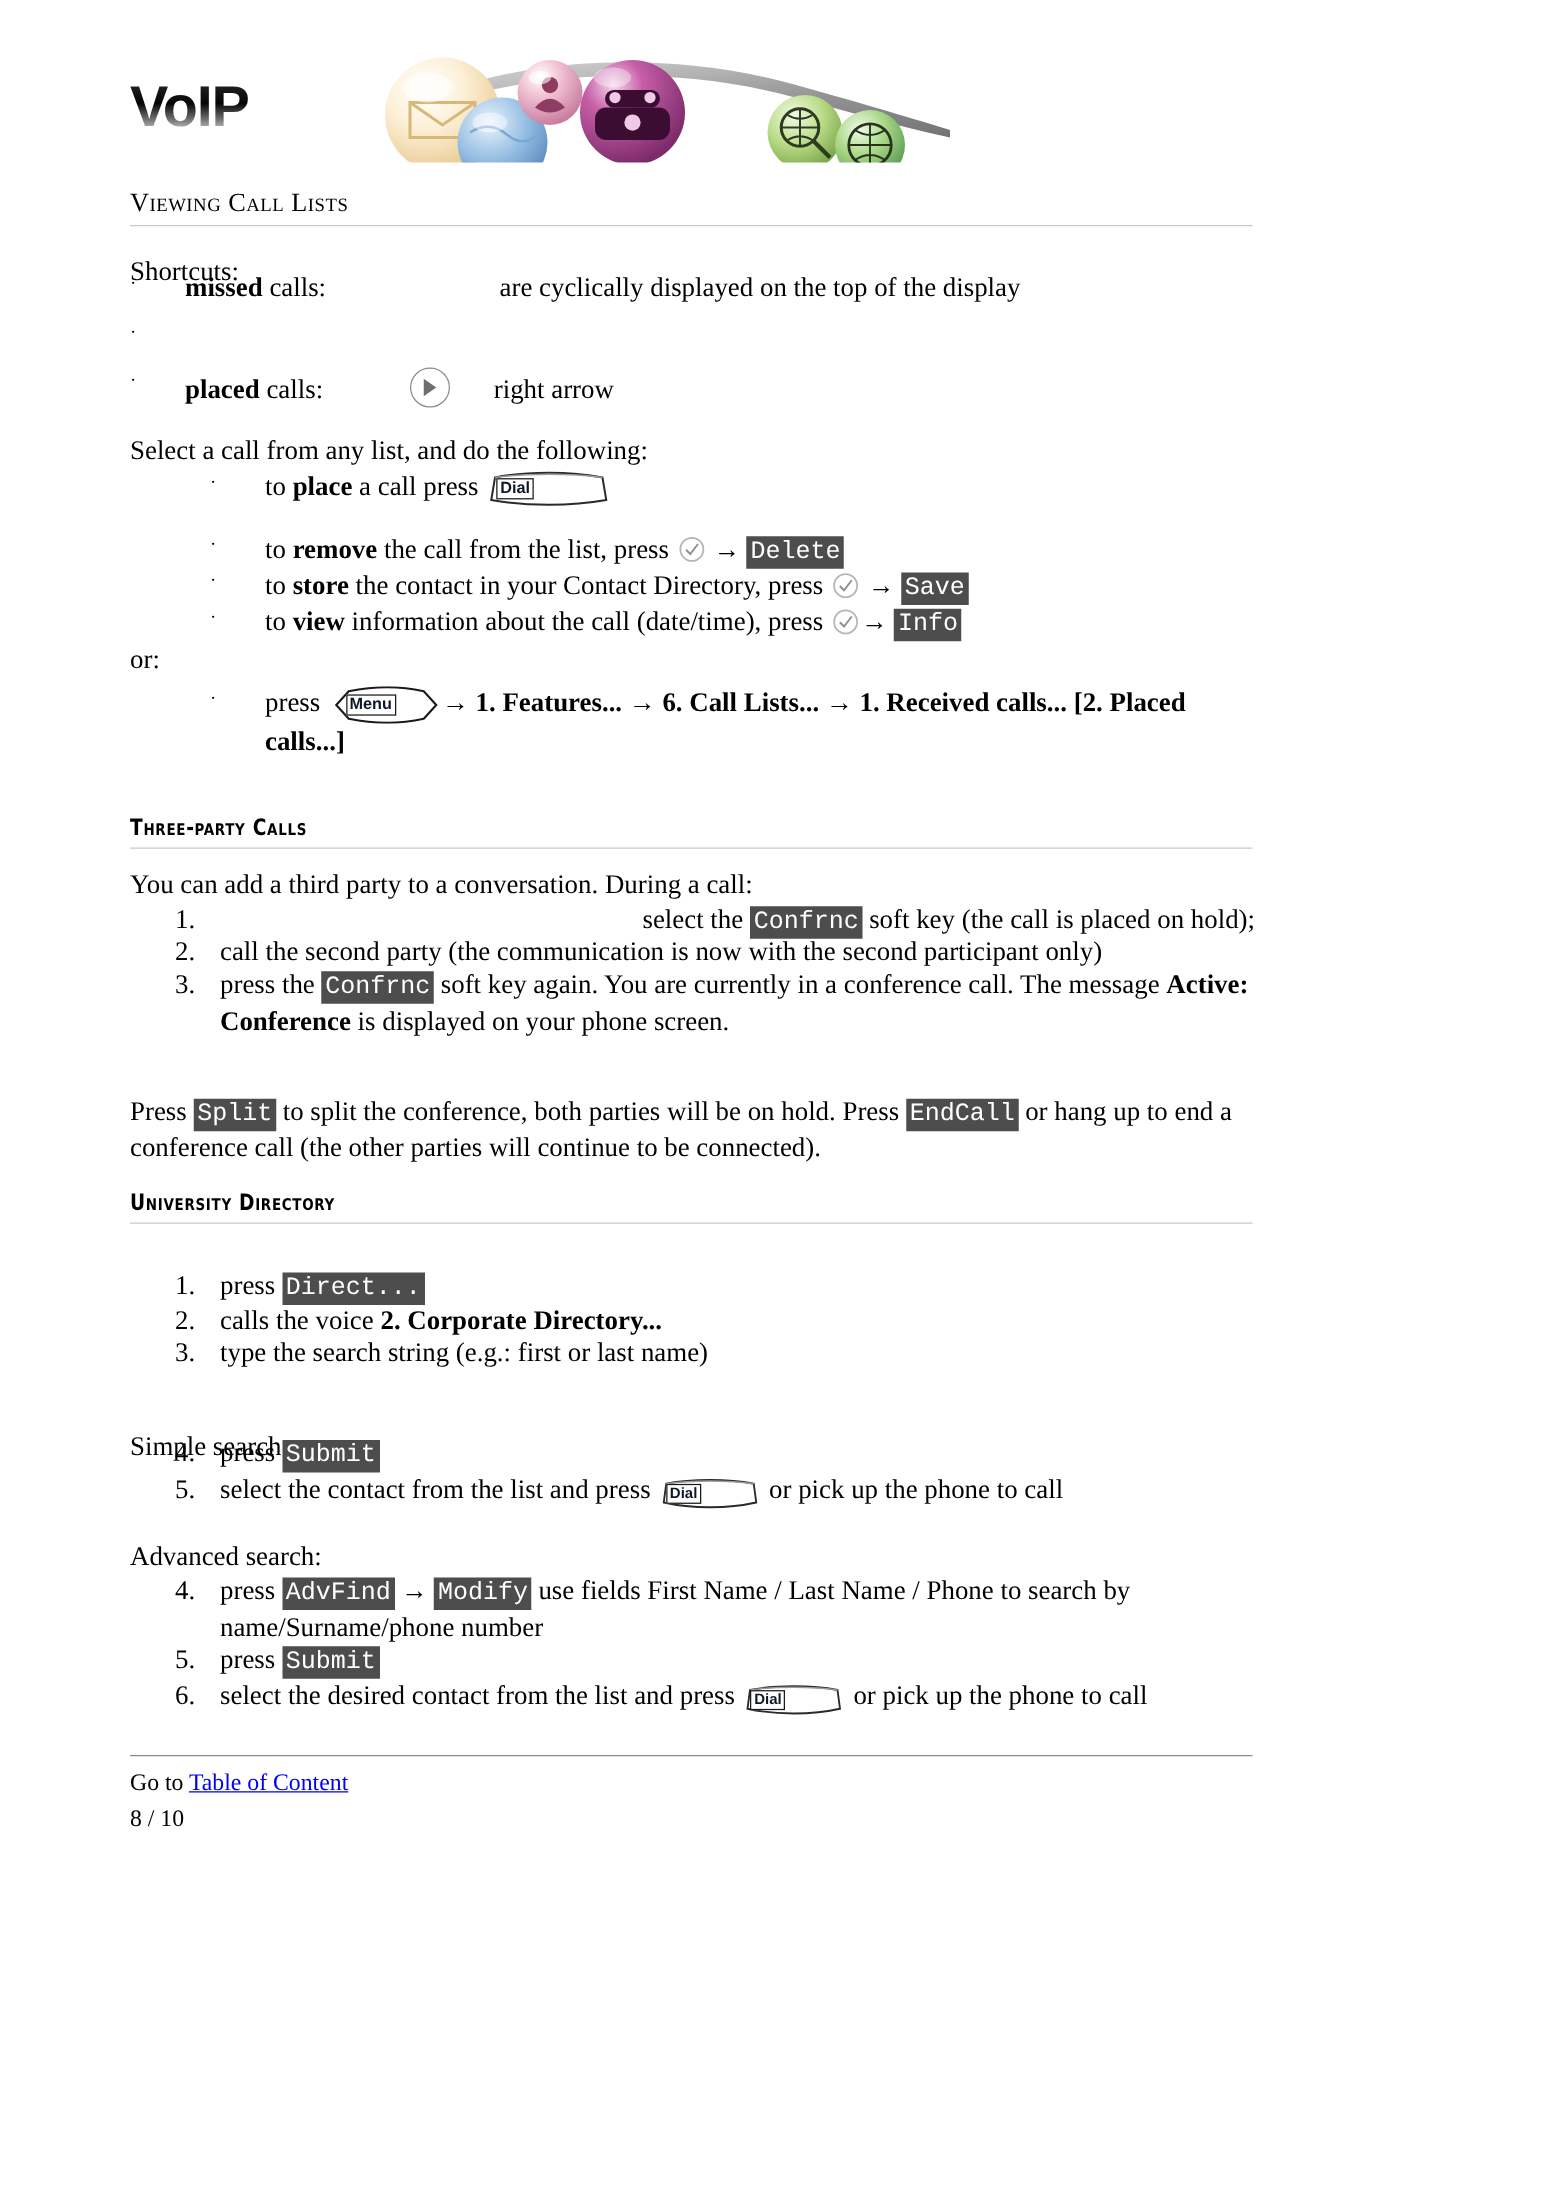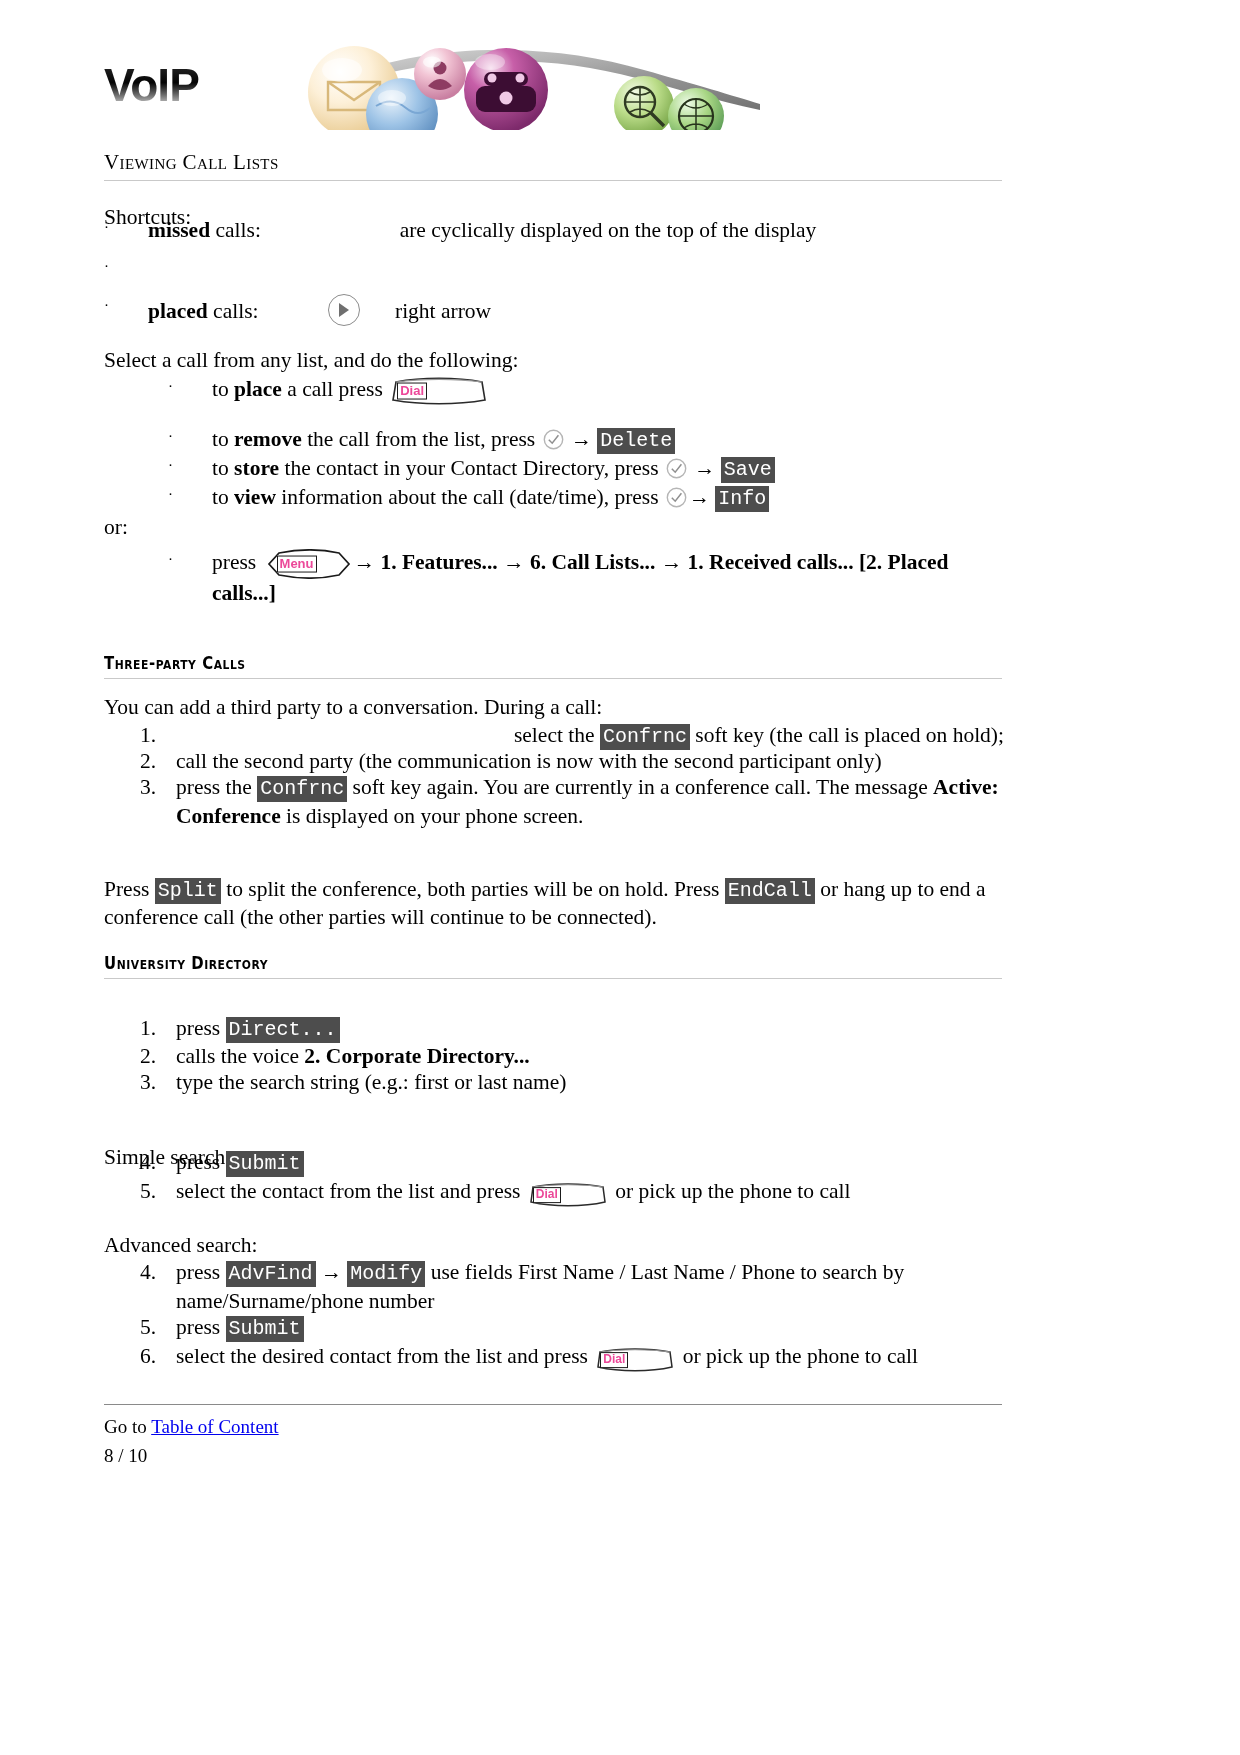--- a/index.html
+++ b/index.html
@@ -182,21 +182,21 @@
     display: block;
   }
   .barrelkey .caplabel {
     position: absolute;
     left: 6px;
     top: 50%;
     transform: translateY(-50%);
     font-family: "Liberation Sans", "DejaVu Sans", sans-serif;
     font-weight: bold;
     font-size: 13px;
-    color: #ec4899;
+    color: #0f172a;
     background: #fff;
     border: 1.2px solid #1a1a1a;
     padding: 0px 2px;
     line-height: 1.15;
     white-space: nowrap;
   }
 
   
   .footer-rule {
     position: absolute;

